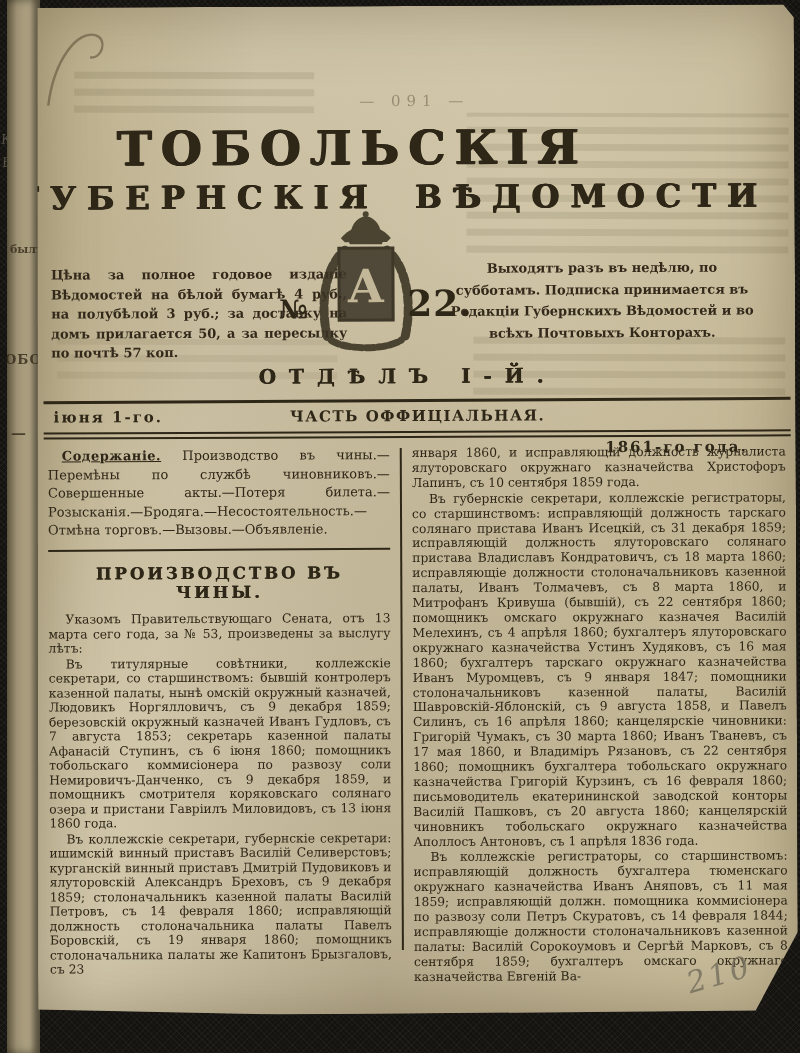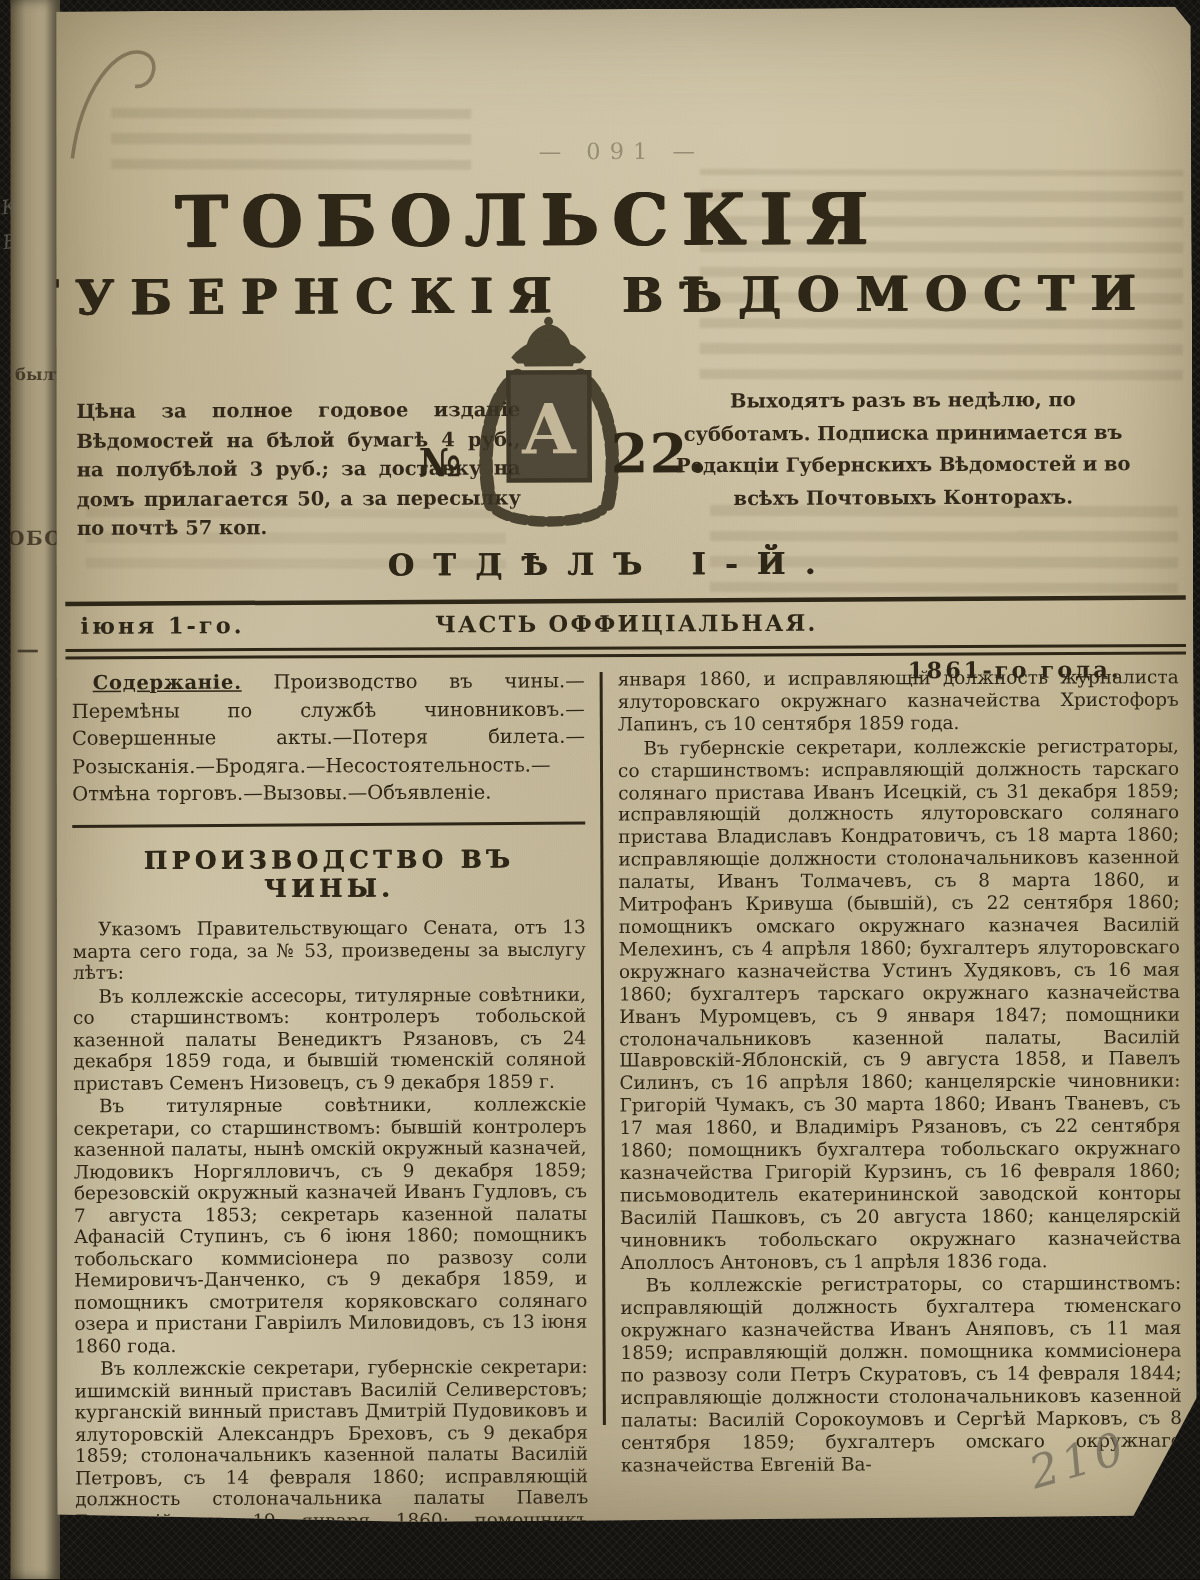--- a/index.html
+++ b/index.html
@@ -159,21 +159,20 @@
     <div class="abs rule-double"></div>
 
     <div class="abs columns">
       <div class="col-left">
         <div class="contents-par">
           <span class="contents-label">Содержаніе.</span><span> Производство въ чины.—Перемѣны по службѣ чиновниковъ.—Совершенные акты.—Потеря билета.—Розысканія.—Бродяга.—Несостоятельность.—Отмѣна торговъ.—Вызовы.—Объявленіе.</span>
         </div>
         <div class="toc-rule"></div>
         <div class="article-heading">ПРОИЗВОДСТВО ВЪ ЧИНЫ.</div>
         <p class="body-par">Указомъ Правительствующаго Сената, отъ 13 марта сего года, за № 53, произведены за выслугу лѣтъ:</p>
-        <p class="body-par">Въ коллежскіе ассесоры, титулярные совѣтники, со старшинствомъ: контролеръ тобольской казенной палаты Венедиктъ Рязановъ, съ 24 декабря 1859 года, и бывшій тюменскій соляной приставъ Семенъ Низовецъ, съ 9 декабря 1859 г.</p>
         <p class="body-par">Въ титулярные совѣтники, коллежскіе секретари, со старшинствомъ: бывшій контролеръ казенной палаты, нынѣ омскій окружный казначей, Людовикъ Норгялловичъ, съ 9 декабря 1859; березовскій окружный казначей Иванъ Гудловъ, съ 7 августа 1853; секретарь казенной палаты Афанасій Ступинъ, съ 6 іюня 1860; помощникъ тобольскаго коммисіонера по развозу соли Немировичъ-Данченко, съ 9 декабря 1859, и помощникъ смотрителя коряковскаго солянаго озера и пристани Гавріилъ Миловидовъ, съ 13 іюня 1860 года.</p>
         <p class="body-par">Въ коллежскіе секретари, губернскіе секретари: ишимскій винный приставъ Василій Селиверстовъ; курганскій винный приставъ Дмитрій Пудовиковъ и ялуторовскій Александръ Бреховъ, съ 9 декабря 1859; столоначальникъ казенной палаты Василій Петровъ, съ 14 февраля 1860; исправляющій должность столоначальника палаты Павелъ Боровскій, съ 19 января 1860; помощникъ столоначальника палаты же Капитонъ Брызгаловъ, съ 23</p>
       </div>
       <div class="col-divider"></div>
       <div class="col-right">
         <p class="body-par no-indent">января 1860, и исправляющій должность журналиста ялуторовскаго окружнаго казначейства Христофоръ Лапинъ, съ 10 сентября 1859 года.</p>
         <p class="body-par">Въ губернскіе секретари, коллежскіе регистраторы, со старшинствомъ: исправляющій должность тарскаго солянаго пристава Иванъ Исецкій, съ 31 декабря 1859; исправляющій должность ялуторовскаго солянаго пристава Владиславъ Кондратовичъ, съ 18 марта 1860; исправляющіе должности столоначальниковъ казенной палаты, Иванъ Толмачевъ, съ 8 марта 1860, и Митрофанъ Кривуша (бывшій), съ 22 сентября 1860; помощникъ омскаго окружнаго казначея Василій Мелехинъ, съ 4 апрѣля 1860; бухгалтеръ ялуторовскаго окружнаго казначейства Устинъ Худяковъ, съ 16 мая 1860; бухгалтеръ тарскаго окружнаго казначейства Иванъ Муромцевъ, съ 9 января 1847; помощники столоначальниковъ казенной палаты, Василій Шавровскій-Яблонскій, съ 9 августа 1858, и Павелъ Силинъ, съ 16 апрѣля 1860; канцелярскіе чиновники: Григорій Чумакъ, съ 30 марта 1860; Иванъ Тваневъ, съ 17 мая 1860, и Владиміръ Рязановъ, съ 22 сентября 1860; помощникъ бухгалтера тобольскаго окружнаго казначейства Григорій Курзинъ, съ 16 февраля 1860; письмоводитель екатерининской заводской конторы Василій Пашковъ, съ 20 августа 1860; канцелярскій чиновникъ тобольскаго окружнаго казначейства Аполлосъ Антоновъ, съ 1 апрѣля 1836 года.</p>
         <p class="body-par">Въ коллежскіе регистраторы, со старшинствомъ: исправляющій должность бухгалтера тюменскаго окружнаго казначейства Иванъ Аняповъ, съ 11 мая 1859; исправляющій должн. помощника коммисіонера по развозу соли Петръ Скуратовъ, съ 14 февраля 1844; исправляющіе должности столоначальниковъ казенной палаты: Василій Сорокоумовъ и Сергѣй Марковъ, съ 8 сентября 1859; бухгалтеръ омскаго окружнаго казначейства Евгеній Ва-</p>
       </div>
     </div>

